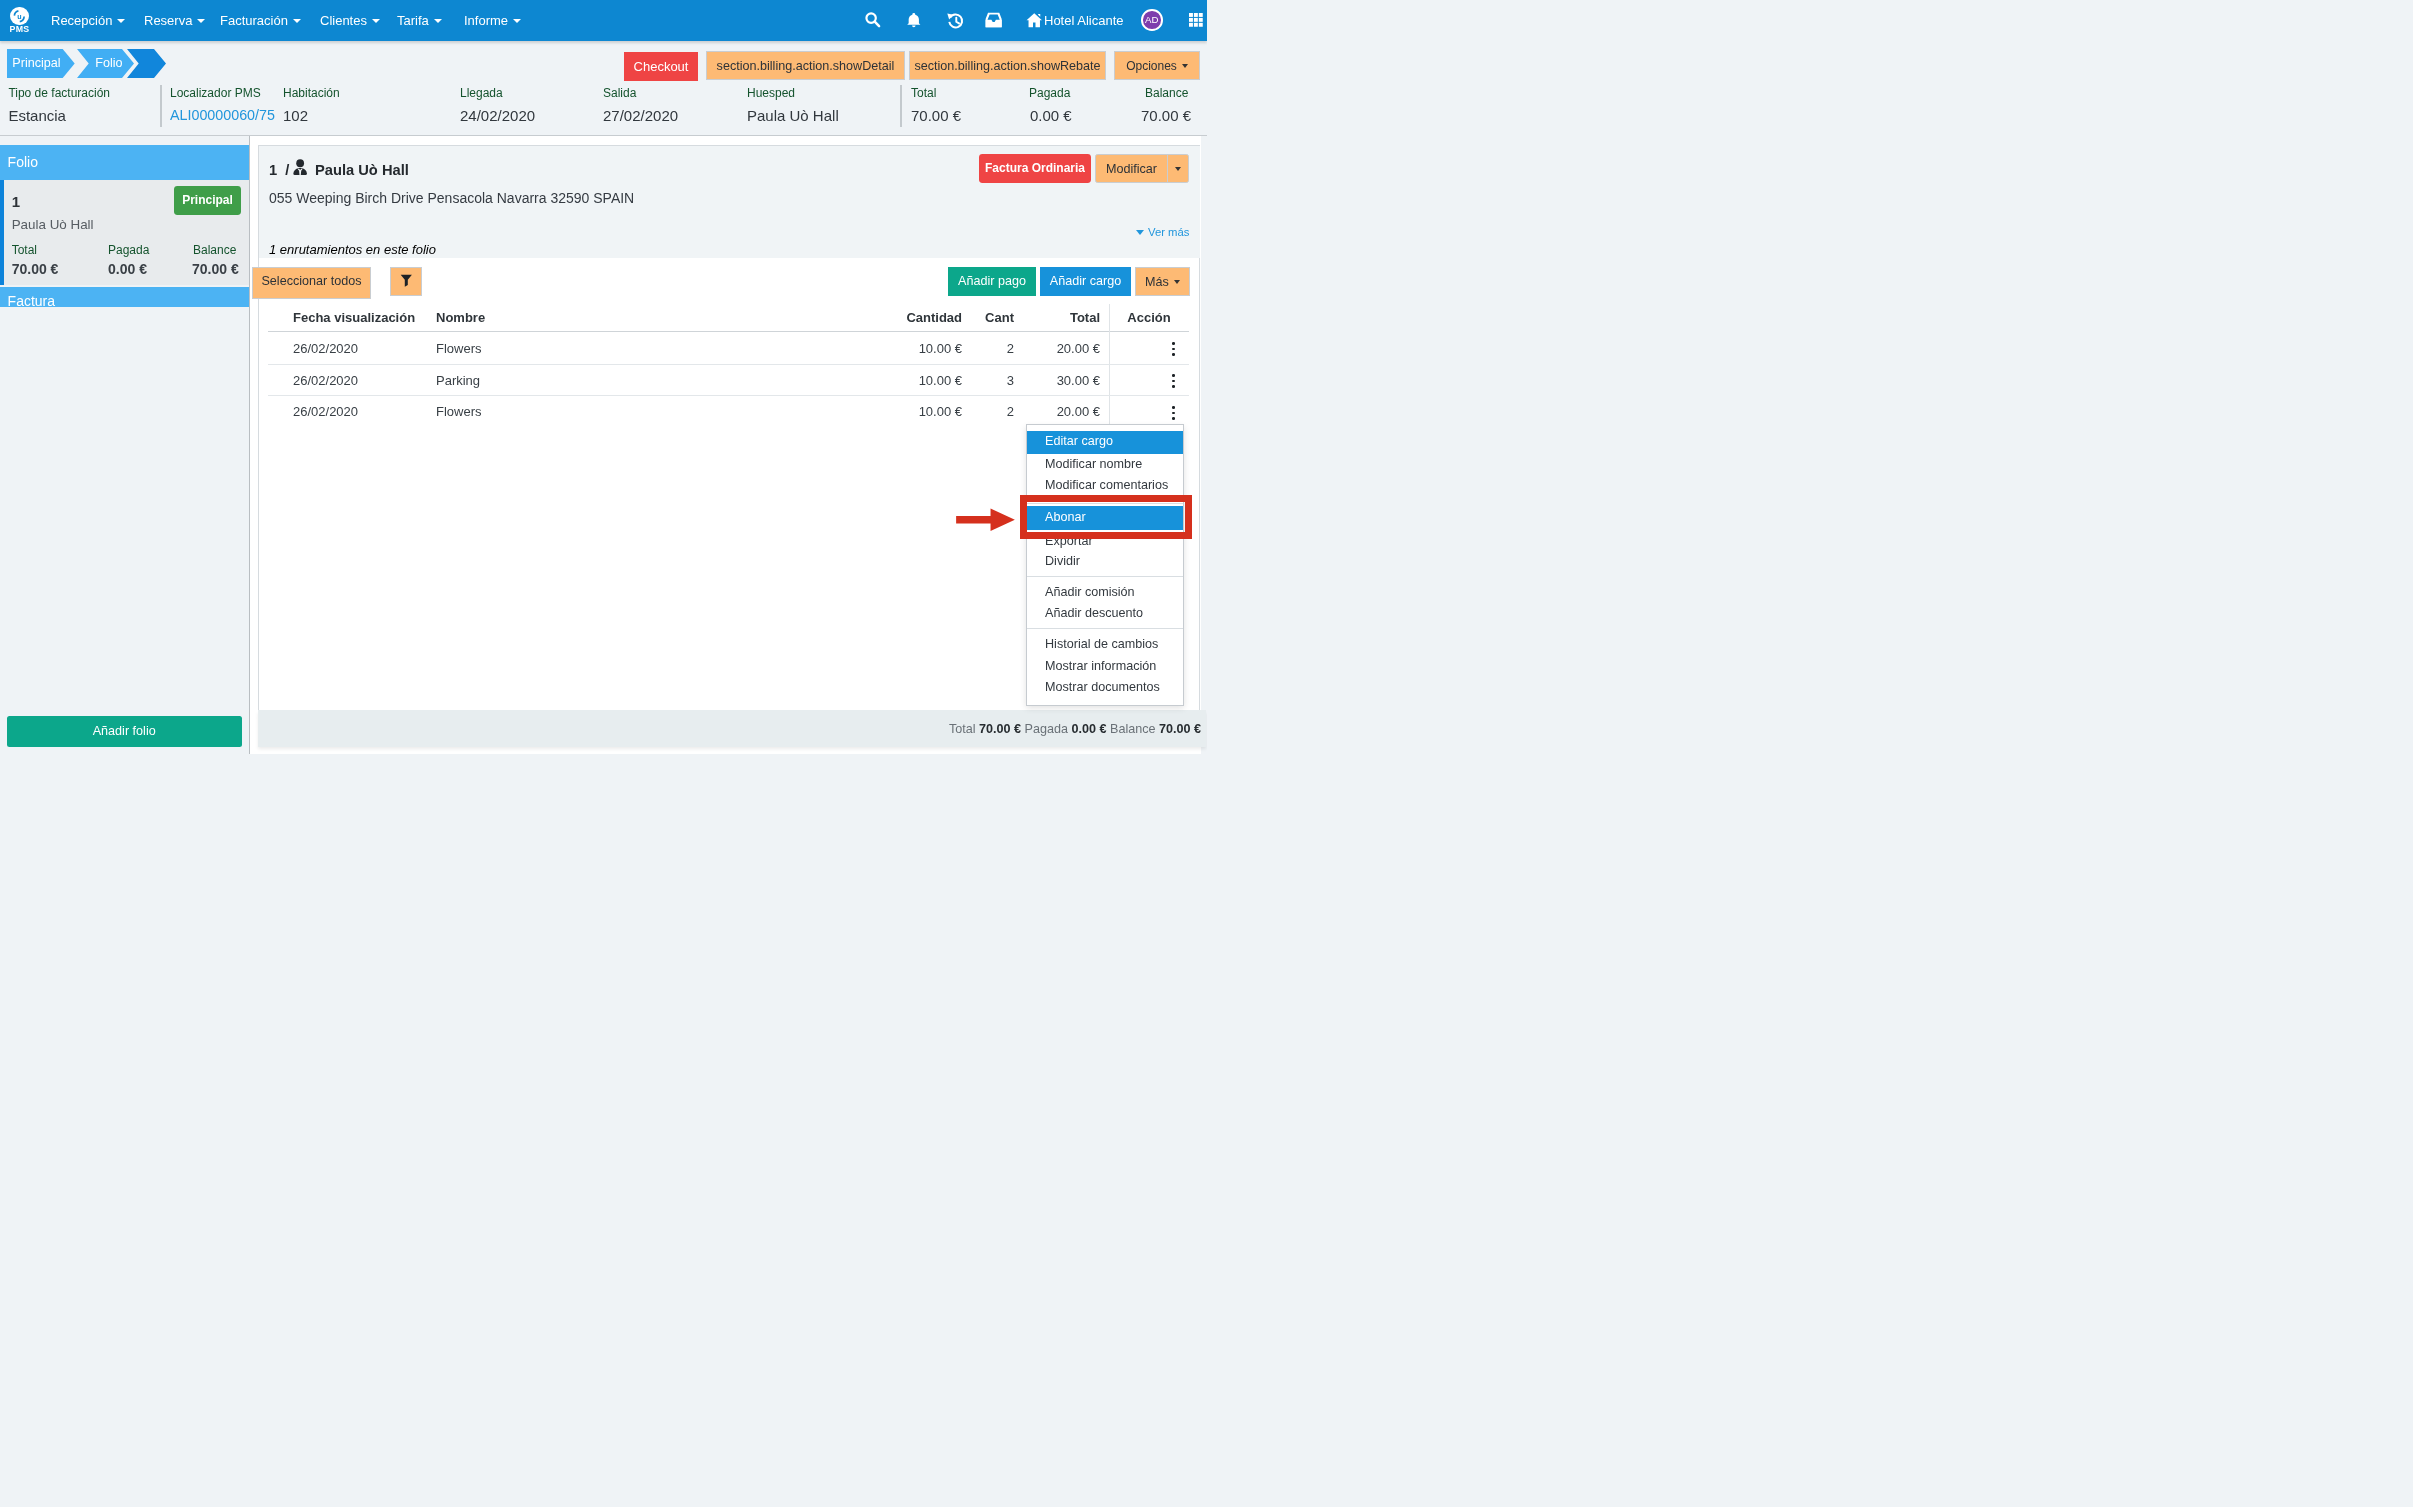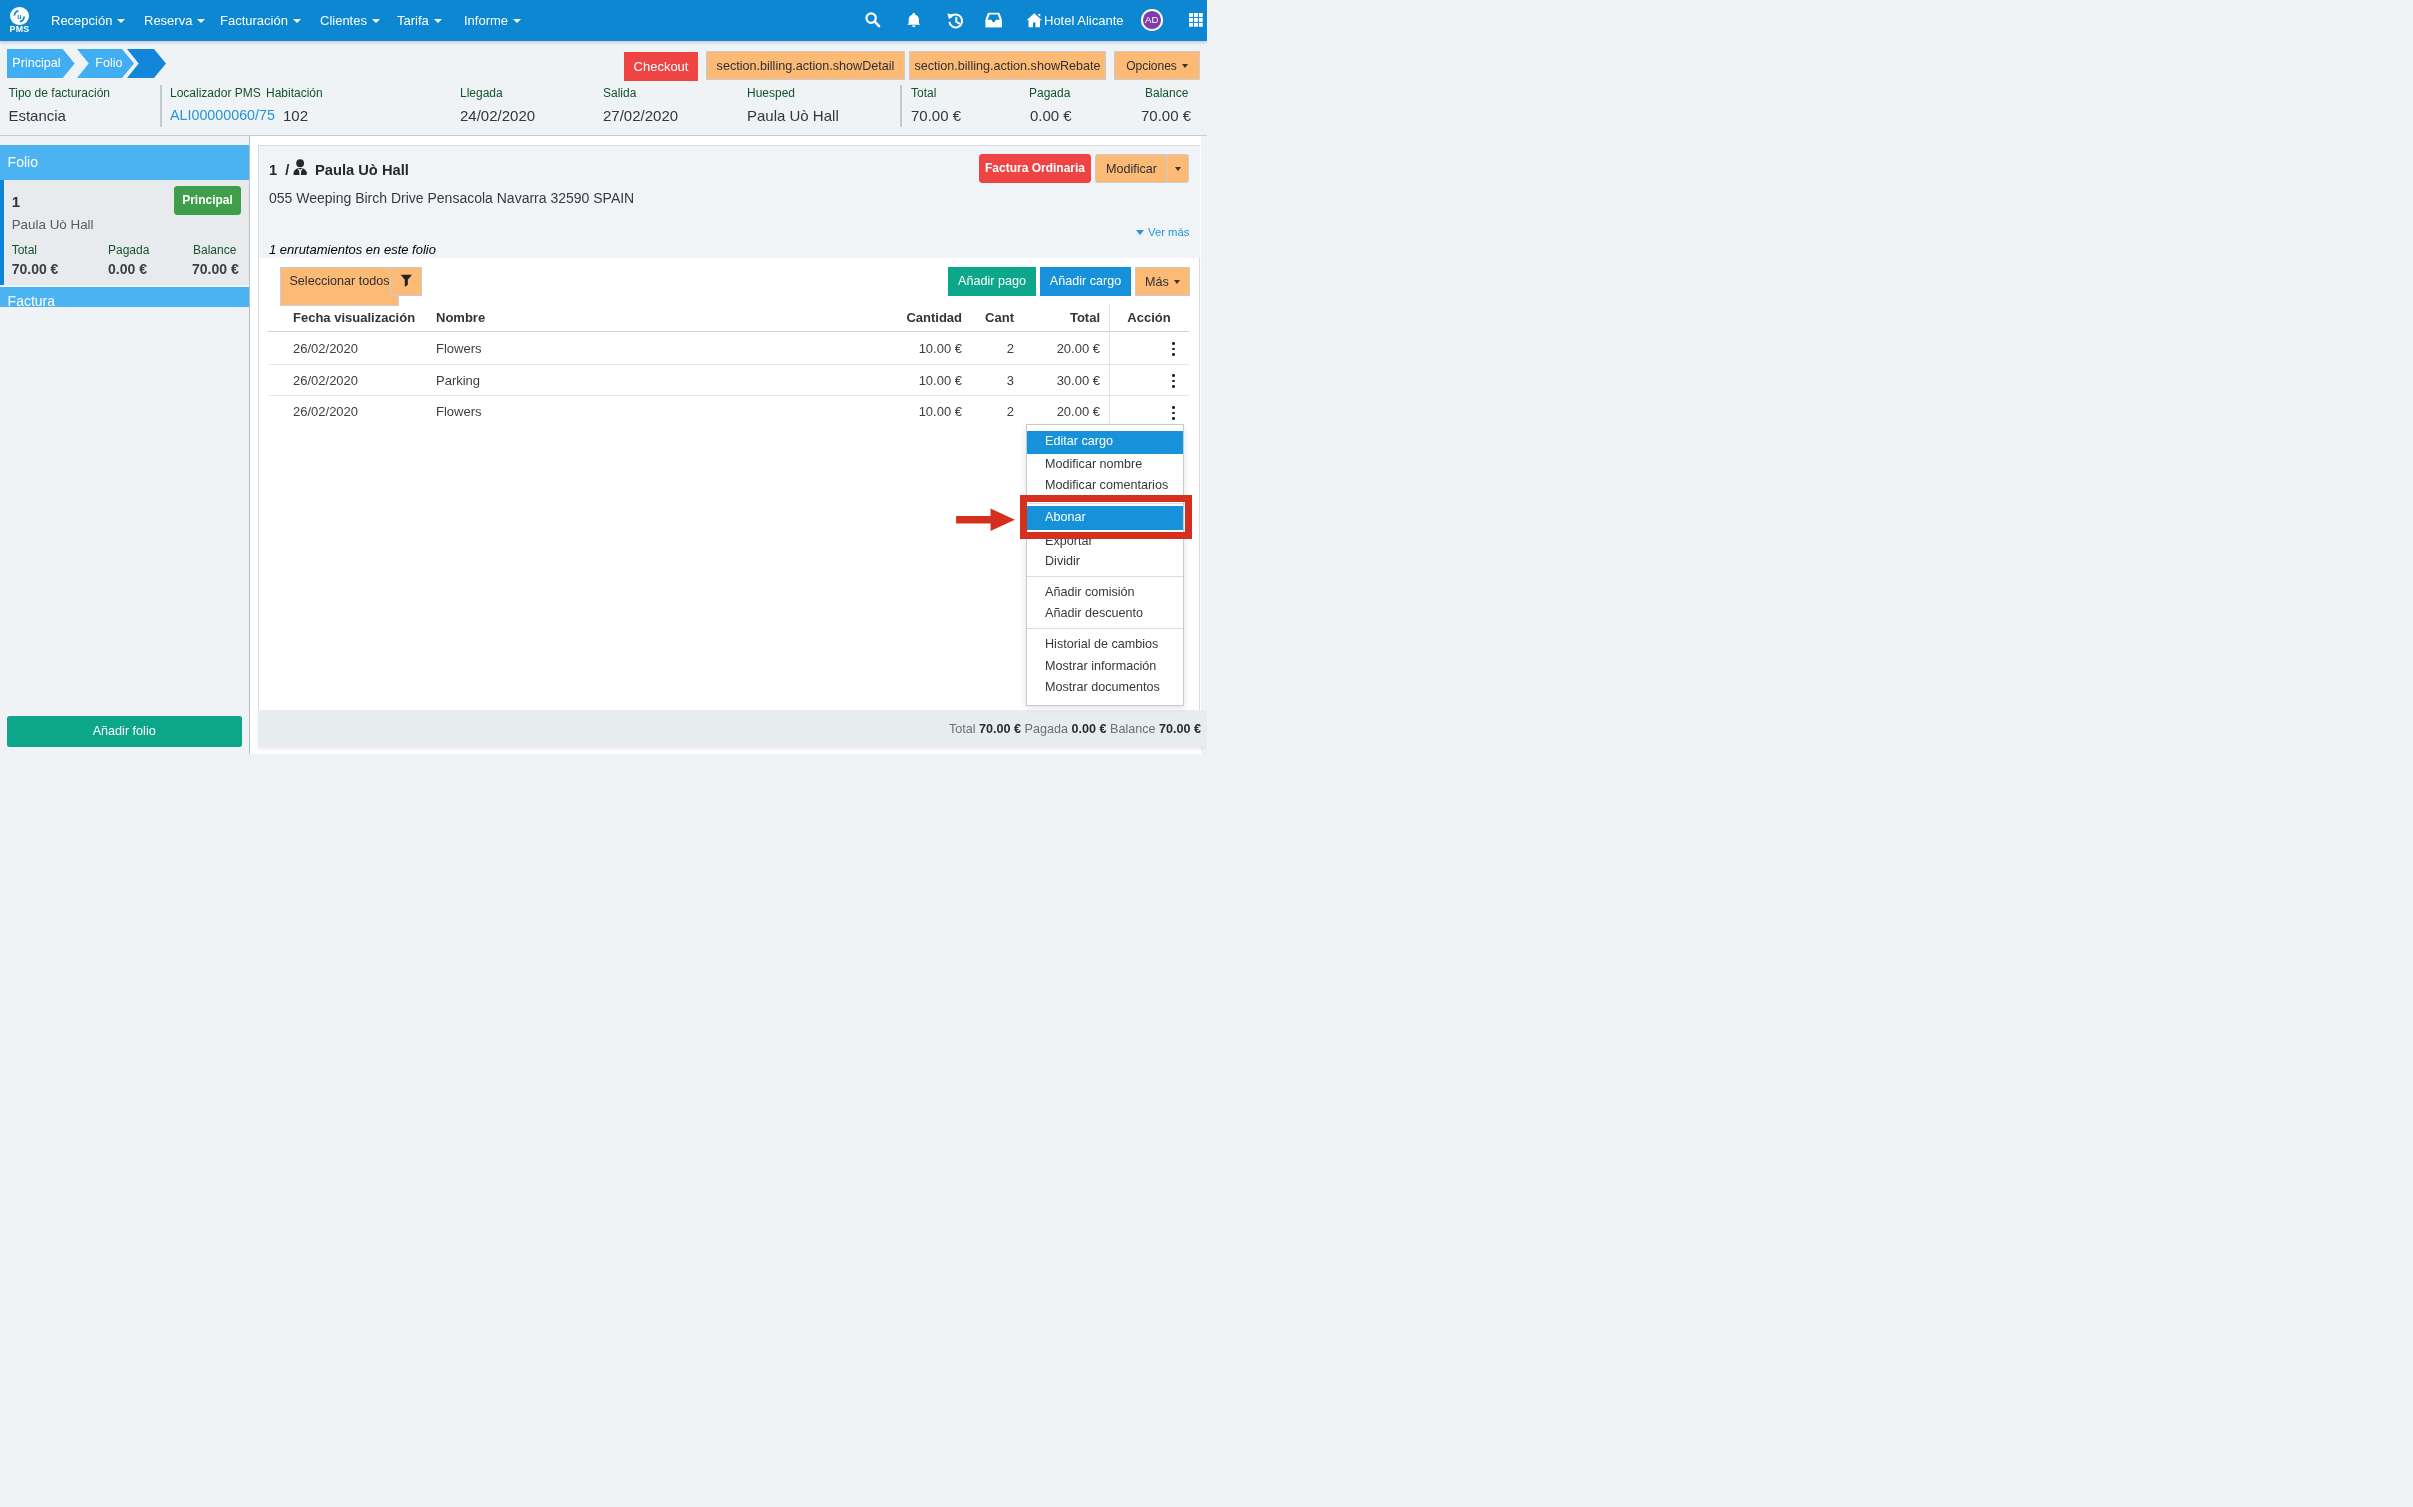--- a/index.html
+++ b/index.html
@@ -78,21 +78,21 @@
 <div class="btn" style="left:624px;top:52px;width:74px;height:29px;line-height:29px;background:#ef4444;color:#fff;font-size:13px;">Checkout</div>
 <div class="btn wbtn" style="left:706px;top:51px;width:199px;height:29px;line-height:28px;">section.billing.action.showDetail</div>
 <div class="btn wbtn" style="left:909px;top:51px;width:197px;height:29px;line-height:28px;">section.billing.action.showRebate</div>
 <div class="btn wbtn" style="left:1114px;top:51px;width:86px;height:29px;line-height:28px;font-size:12px;">Opciones<span class="dcaret"></span></div>
 
 <div class="lbl" style="left:8.4px;top:86px;">Tipo de facturación</div>
 <div class="val" style="left:8.4px;top:107px;">Estancia</div>
 <div class="abs" style="left:160px;top:85px;width:1.7px;height:42px;background:#c3c9cd;"></div>
 <div class="lbl" style="left:170px;top:86px;">Localizador PMS</div>
 <div class="val" style="left:170px;top:107px;color:#2196dc;font-size:14.3px;">ALI00000060/75</div>
-<div class="lbl" style="left:266px;top:86px;">Habitación</div>
+<div class="lbl" style="left:283px;top:86px;">Habitación</div>
 <div class="val" style="left:283px;top:107px;">102</div>
 <div class="lbl" style="left:460px;top:86px;">Llegada</div>
 <div class="val" style="left:460px;top:107px;">24/02/2020</div>
 <div class="lbl" style="left:603px;top:86px;">Salida</div>
 <div class="val" style="left:603px;top:107px;text-align:right;">27/02/2020</div>
 <div class="lbl" style="left:747px;top:86px;">Huesped</div>
 <div class="val" style="left:747px;top:107px;">Paula Uò Hall</div>
 <div class="abs" style="left:900px;top:85px;width:1.7px;height:42px;background:#c3c9cd;"></div>
 <div class="lbl" style="left:911px;top:86px;">Total</div>
 <div class="val" style="left:911px;top:107px;">70.00 €</div>
@@ -130,21 +130,21 @@
     </g>
     <path d="M8.2 13.4 10 15.6l1.8-2.2 1.4 1-1.7 2-0.6 6.2H9.1l-.6-6.2-1.7-2z" fill="#f0f4f6"></path>
   </svg>
 <div class="abs" style="left:315px;top:162px;font-size:14.7px;font-weight:bold;color:#24292e;">Paula Uò Hall</div>
 <div class="abs" style="left:979px;top:154px;width:112px;height:29px;background:#ef4444;border-radius:3.4px;color:#fff;font-weight:bold;font-size:12px;text-align:center;line-height:29px;">Factura Ordinaria</div>
 <div class="btn wbtn" style="left:1095px;top:154px;width:73px;height:29px;line-height:28px;border-radius:2.5px 0 0 2.5px;">Modificar</div>
 <div class="btn wbtn" style="left:1167px;top:154px;width:22px;height:29px;line-height:28px;border-radius:0 2.5px 2.5px 0;"><span class="dcaret" style="margin-left:0;"></span></div>
 <div class="abs" style="left:269px;top:190px;font-size:14px;color:#353b42;">055 Weeping Birch Drive Pensacola Navarra 32590 SPAIN</div>
 <div class="abs" style="right:17.6px;top:226px;font-size:11.3px;color:#2196dc;"><span style="display:inline-block;width:0;height:0;border-left:4.2px solid transparent;border-right:4.2px solid transparent;border-top:5px solid #2196dc;vertical-align:middle;margin-right:4.2px;margin-top:-1.7px;"></span>Ver más</div>
 <div class="abs" style="left:269px;top:242px;font-size:13px;font-style:italic;color:#000000;">1 enrutamientos en este folio</div>
-<div class="btn wbtn" style="left:280px;top:267px;width:119px;height:39px;line-height:27px;">Seleccionar todos</div>
+<div class="btn wbtn" style="left:252px;top:267px;width:119px;height:32px;line-height:27px;">Seleccionar todos</div>
 <div class="btn wbtn" style="left:390px;top:267px;width:32px;height:28.5px;line-height:27px;"><svg width="12.6" height="13.4" viewBox="0 0 15 16" style="vertical-align:middle;margin-top:-2.5px;">
       <path fill="#1d2226" d="M0.8 0.8h13.4L9.3 7v6.1l-3.6 2V7z"></path>
     </svg></div>
 <div class="abs" style="left:948px;top:267px;width:88px;height:29px;background:#0ca78b;color:#fff;font-size:12.6px;text-align:center;line-height:29px;">Añadir pago</div>
 <div class="abs" style="left:1040px;top:267px;width:91px;height:29px;background:#1792da;color:#fff;font-size:12.6px;text-align:center;line-height:29px;">Añadir cargo</div>
 <div class="btn wbtn" style="left:1135px;top:267px;width:55px;height:29px;line-height:28px;">Más<span class="dcaret"></span></div>
 
 <div class="abs" style="left:293px;top:310px;font-size:13px;font-weight:bold;color:#2f353a;">Fecha visualización</div>
 <div class="abs" style="left:436px;top:310px;font-size:13px;font-weight:bold;color:#2f353a;">Nombre</div>
 <div class="abs" style="left:878px;top:310px;width:84px;text-align:right;font-size:13px;font-weight:bold;color:#2f353a;">Cantidad</div>

